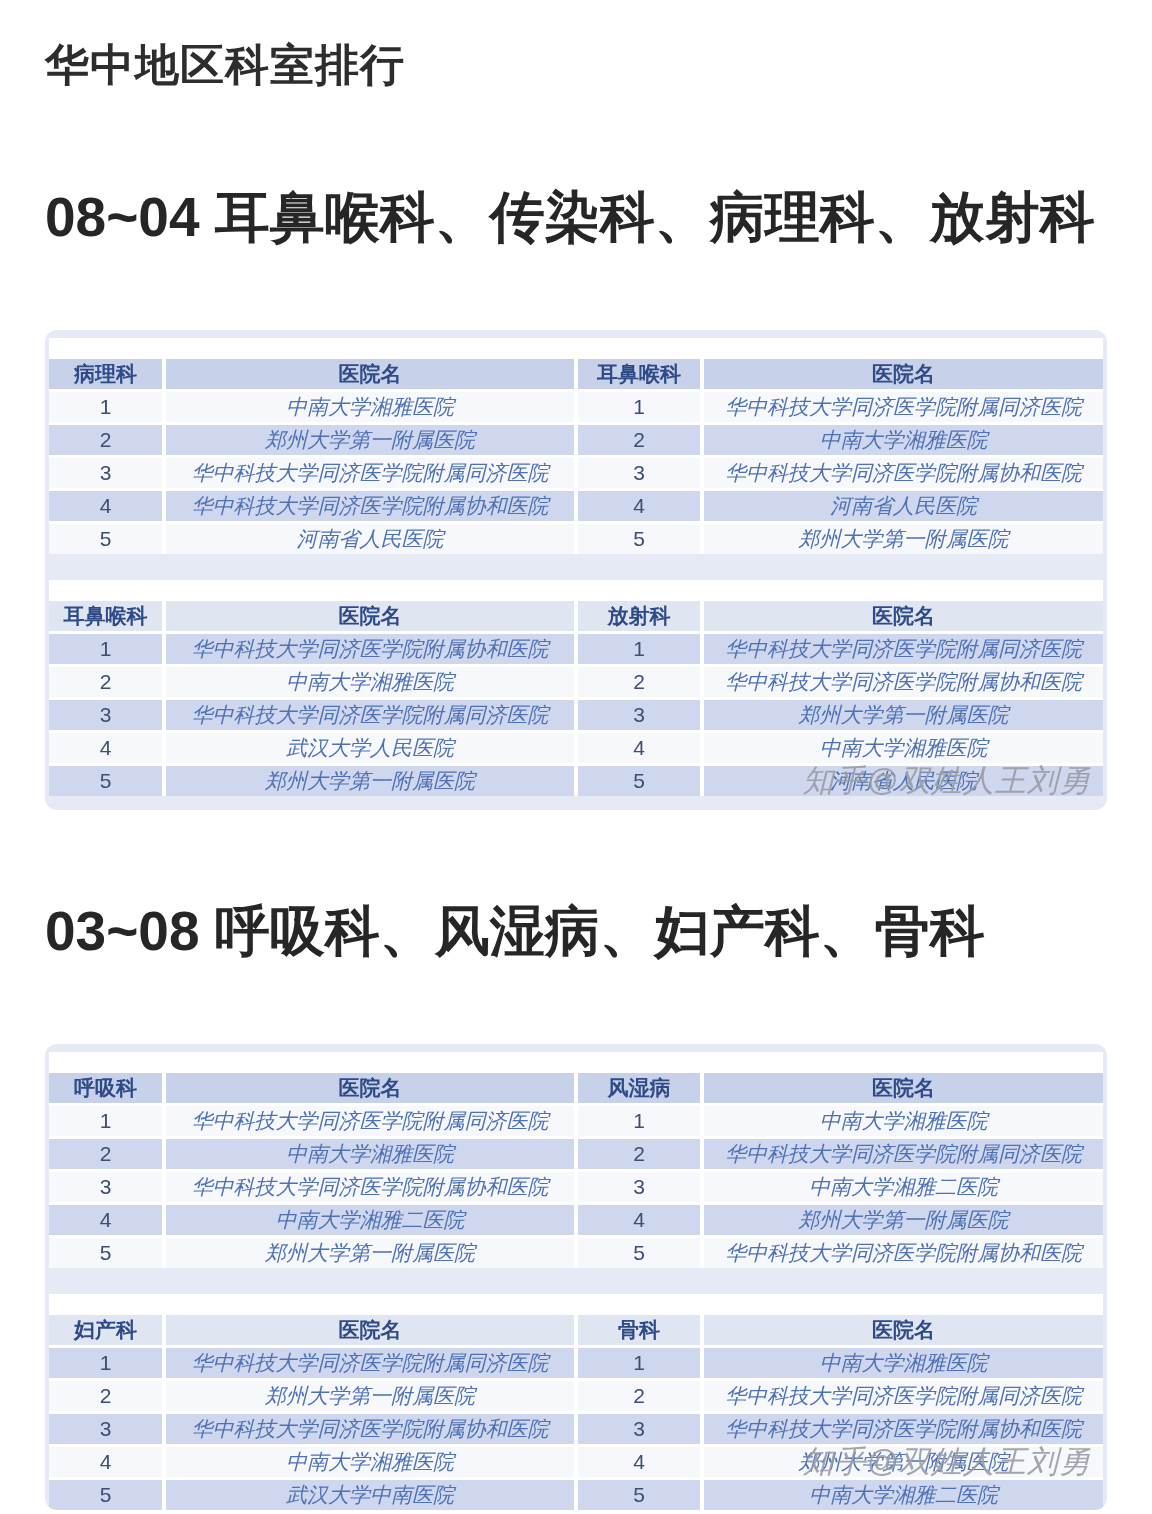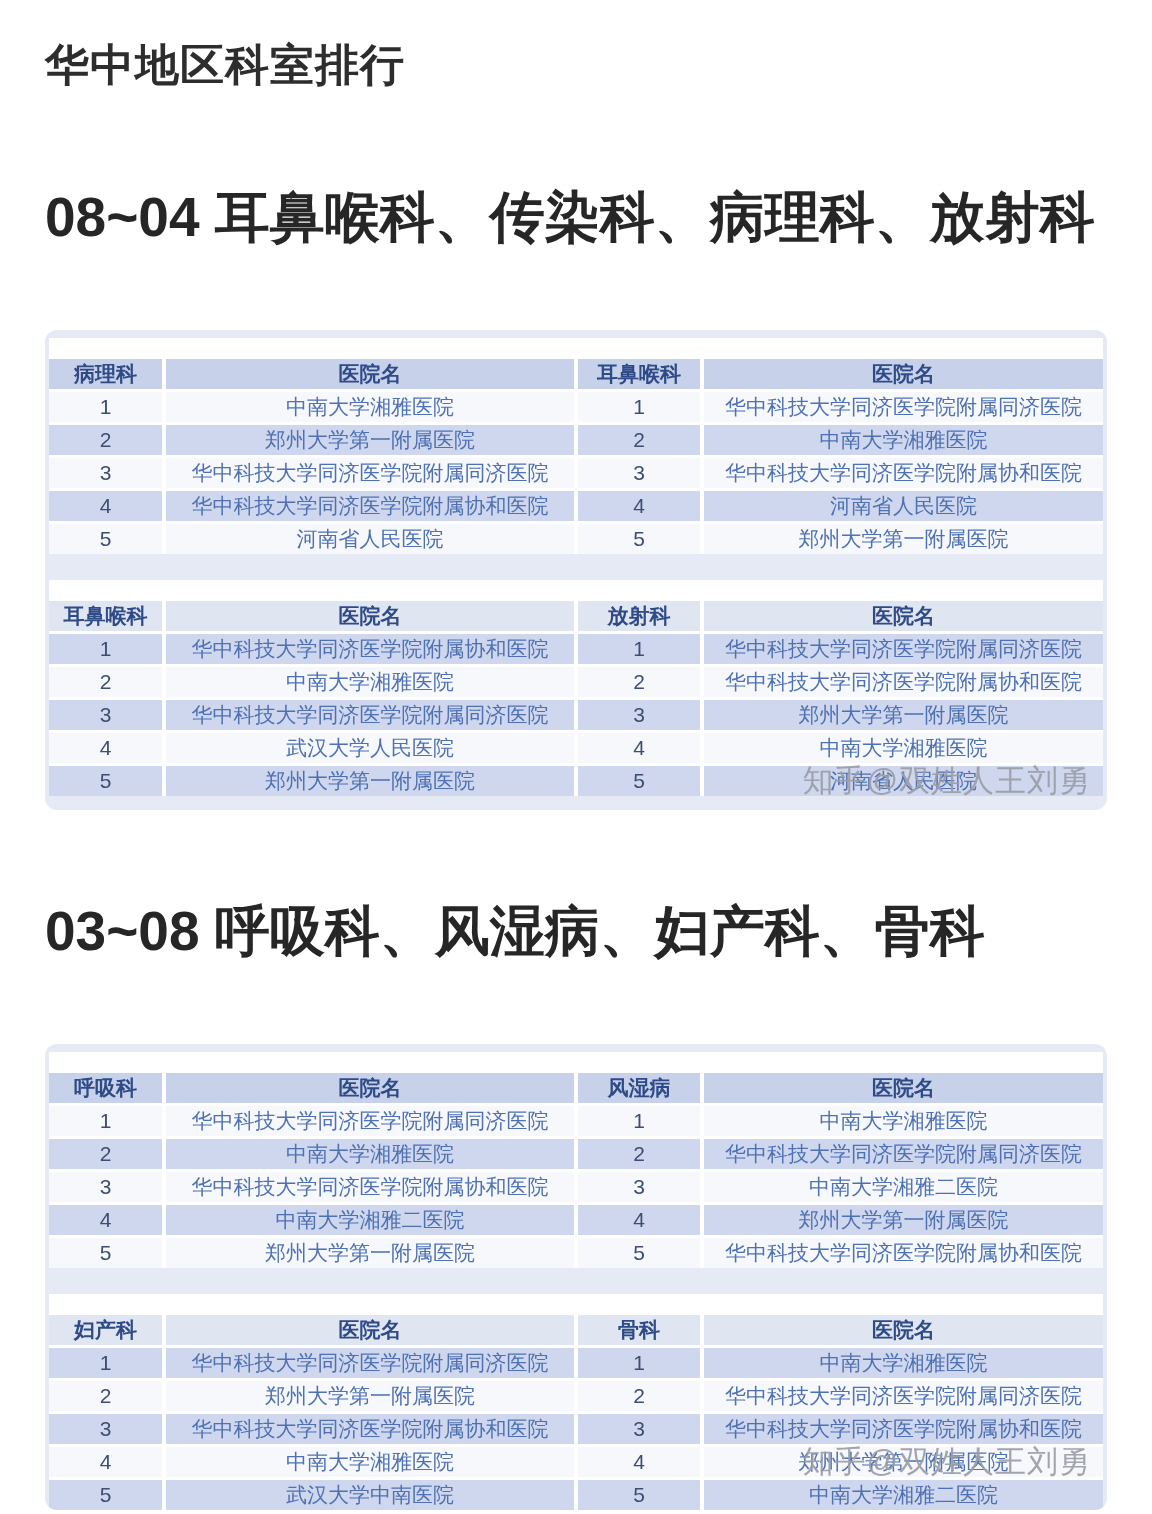--- a/index.html
+++ b/index.html
@@ -59,21 +59,21 @@
   .s-even { background: var(--row-blue, #cfd7ee); }
   .s-headA { background: var(--band-a-header-bg, #c7d1ea); }
   .s-headB { background: var(--band-b-header-bg, #e0e5f2); }
 
   .cell.head {
     font-weight: 700;
     color: var(--header-text, #2e4a87);
     margin-top: 21px;
   }
   .cell.rank { color: var(--rank-text, #3d4e73); }
-  .cell.hosp { color: var(--hospital-text, #4f71b4); }
+  .cell.hosp { color: var(--hospital-text, #4f71b4); font-style: italic; }
 
   .watermark {
     position: absolute;
     right: 12px;
     top: 50%;
     transform: translateY(-50%);
     font-size: 31px;
     font-weight: 400;
     letter-spacing: 1px;
     color: var(--watermark-color, #9b9ea8);

